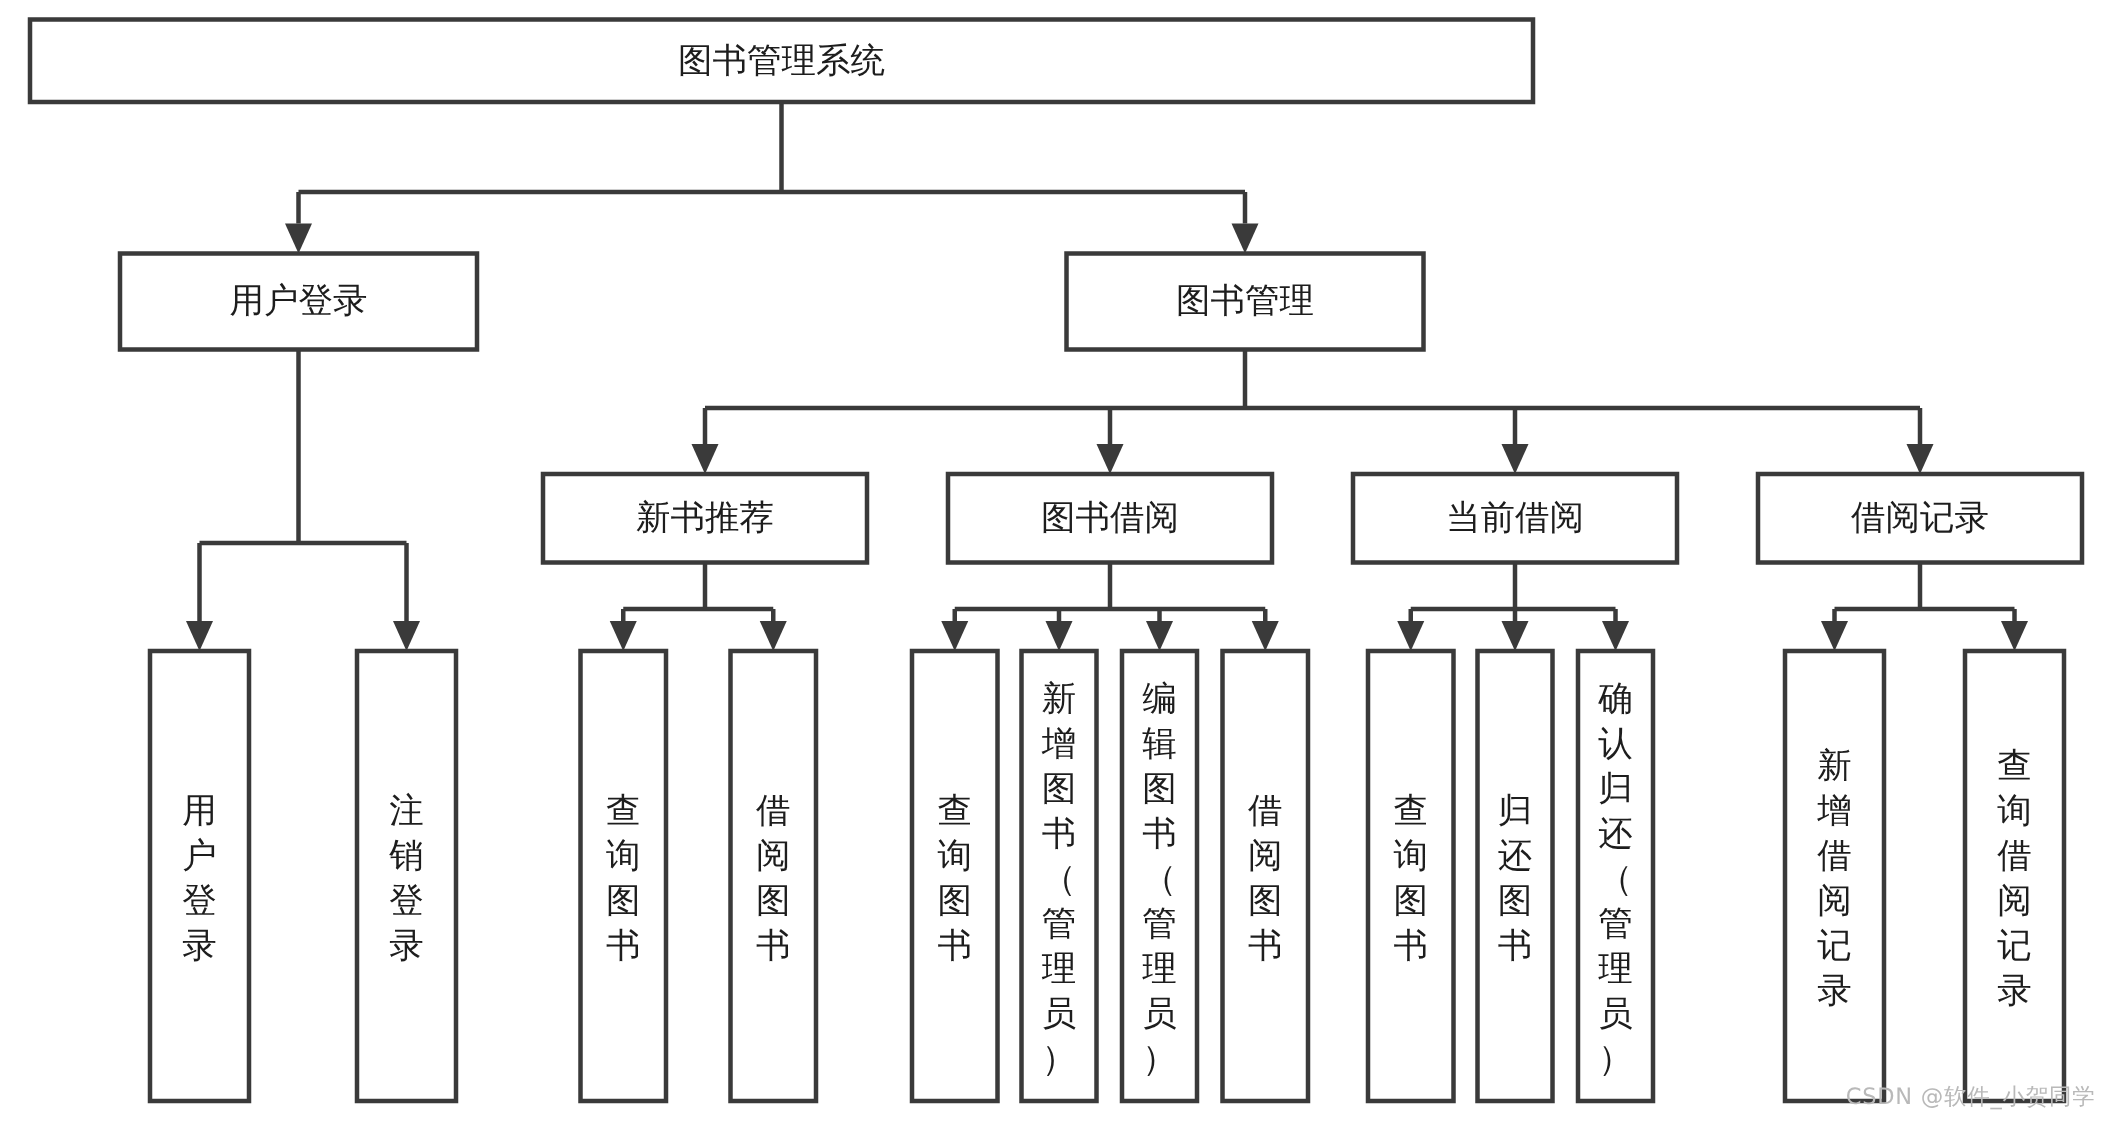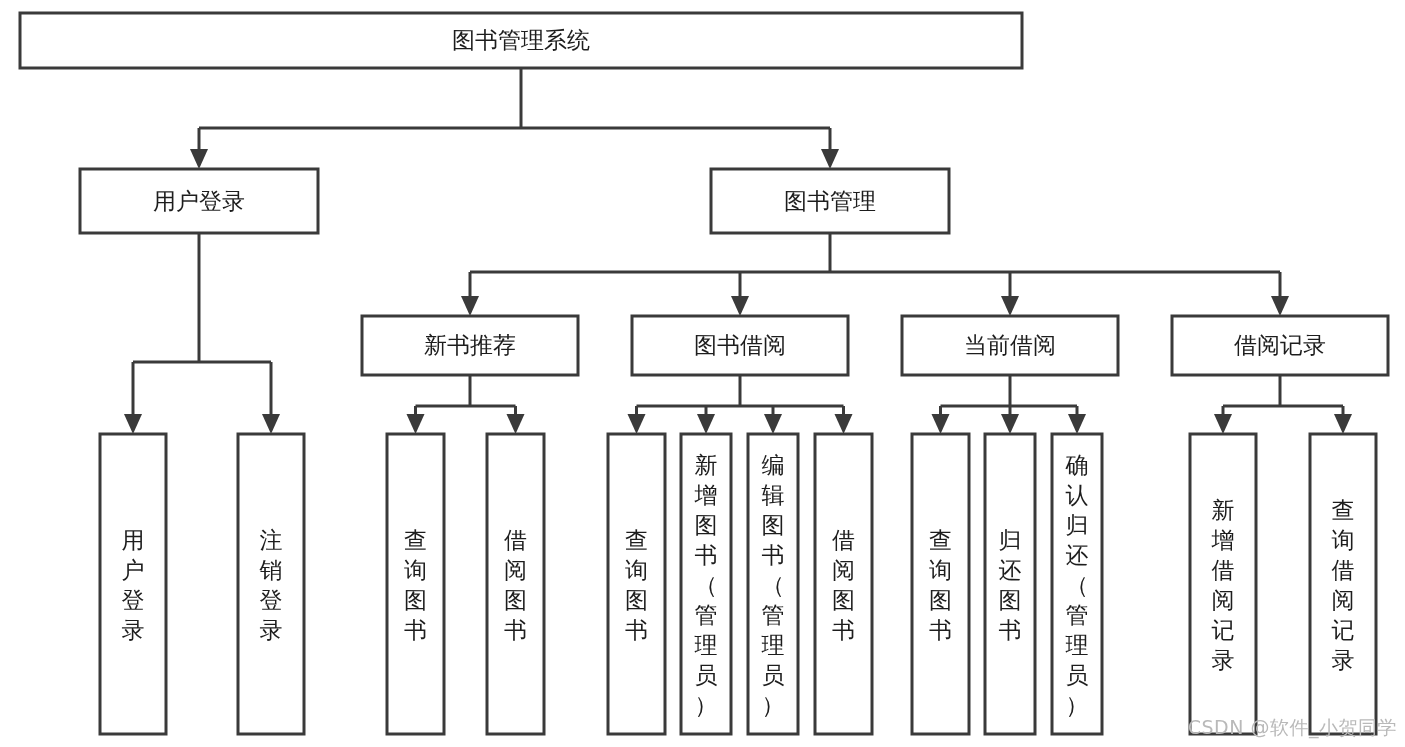--- a/index.html
+++ b/index.html
@@ -52,21 +52,21 @@
   }
   .arrow-head {
     fill: #3a3a3a;
     stroke: none;
   }
   .watermark {
     position: absolute;
     right: 8px;
     bottom: 6px;
     font-family: "DejaVu Sans", "Liberation Sans", sans-serif;
-    font-size: 19px;
+    font-size: 15px;
     color: #b9b9b9;
     white-space: nowrap;
     letter-spacing: 0.5px;
     user-select: none;
   }
 </style>
 </head>
 <body>
 
 <div id="diagram-root">

